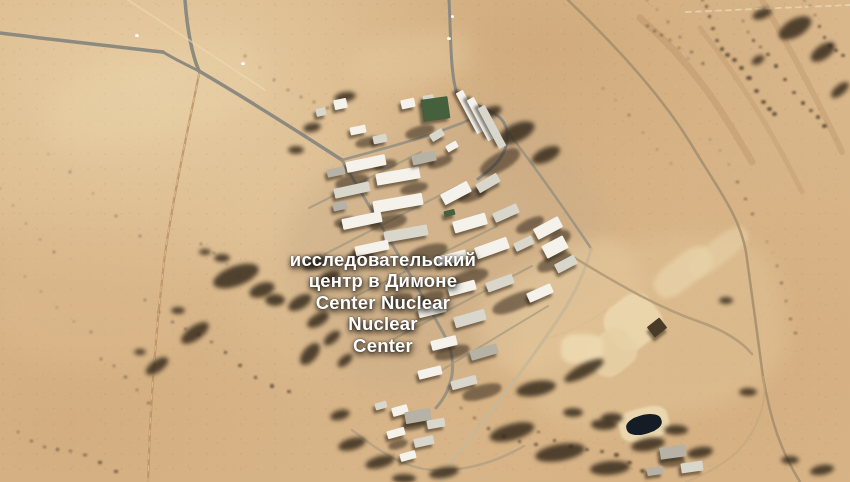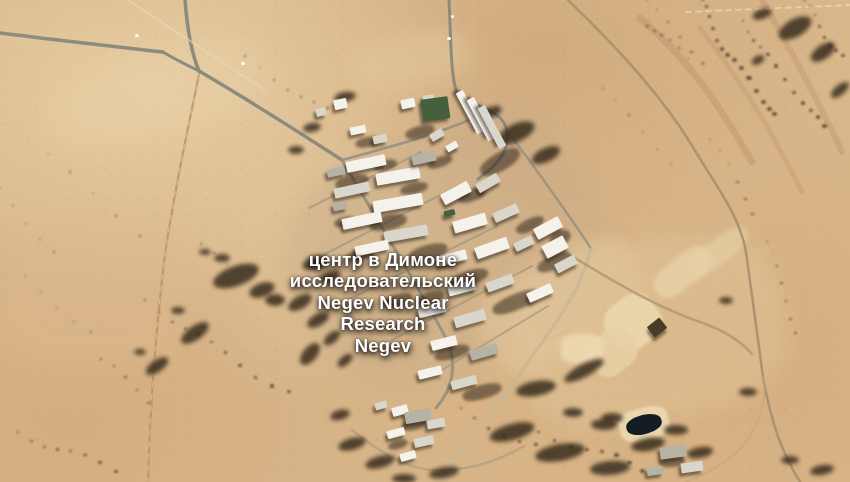--- a/index.html
+++ b/index.html
@@ -334,19 +334,19 @@
       <div style="position: absolute; left: 681px; top: 462px; width: 22px; height: 10px; transform: rotate(-8deg); background: rgb(217, 214, 204); box-shadow: rgba(28, 19, 10, 0.5) -3px 3px 3px; border-radius: 1px;"></div>
       <div style="position: absolute; left: 647px; top: 467px; width: 16px; height: 8px; transform: rotate(-8deg); background: rgb(182, 178, 166); box-shadow: rgba(28, 19, 10, 0.5) -3px 3px 3px; border-radius: 1px;"></div>
       <div style="position: absolute; left: 649px; top: 320.5px; width: 16px; height: 13px; transform: rotate(-38deg); background: rgb(74, 59, 40); box-shadow: rgba(28, 19, 10, 0.5) -3px 3px 3px; border-radius: 1px;"></div>
       <div style="position: absolute; left: 626px; top: 414.5px; width: 36px; height: 19px; transform: rotate(-14deg); background: rgb(20, 28, 37); border-radius: 45%;"></div>
       <div style="position: absolute; left: 135px; top: 33.5px; width: 4px; height: 3px; transform: rotate(0deg); background: rgb(255, 255, 255); border-radius: 50%;"></div>
       <div style="position: absolute; left: 241px; top: 61.5px; width: 4px; height: 3px; transform: rotate(0deg); background: rgb(255, 255, 255); border-radius: 50%;"></div>
       <div style="position: absolute; left: 447px; top: 36.5px; width: 4px; height: 3px; transform: rotate(0deg); background: rgb(255, 255, 255); border-radius: 50%;"></div>
       <div style="position: absolute; left: 450.5px; top: 14.5px; width: 3px; height: 3px; transform: rotate(0deg); background: rgb(255, 255, 255); border-radius: 50%;"></div>
     </div>
   <div id="label" style="color: rgb(255, 255, 255);">
+    <div>исследовательский</div>
     <div>центр в Димоне</div>
-    <div>исследовательский</div>
-    <div>Negev Nuclear</div>
-    <div>Research</div>
-    <div>Negev</div>
+    <div>Center Nuclear</div>
+    <div>Nuclear</div>
+    <div>Center</div>
   </div>
 </div>
 
 </body></html>

